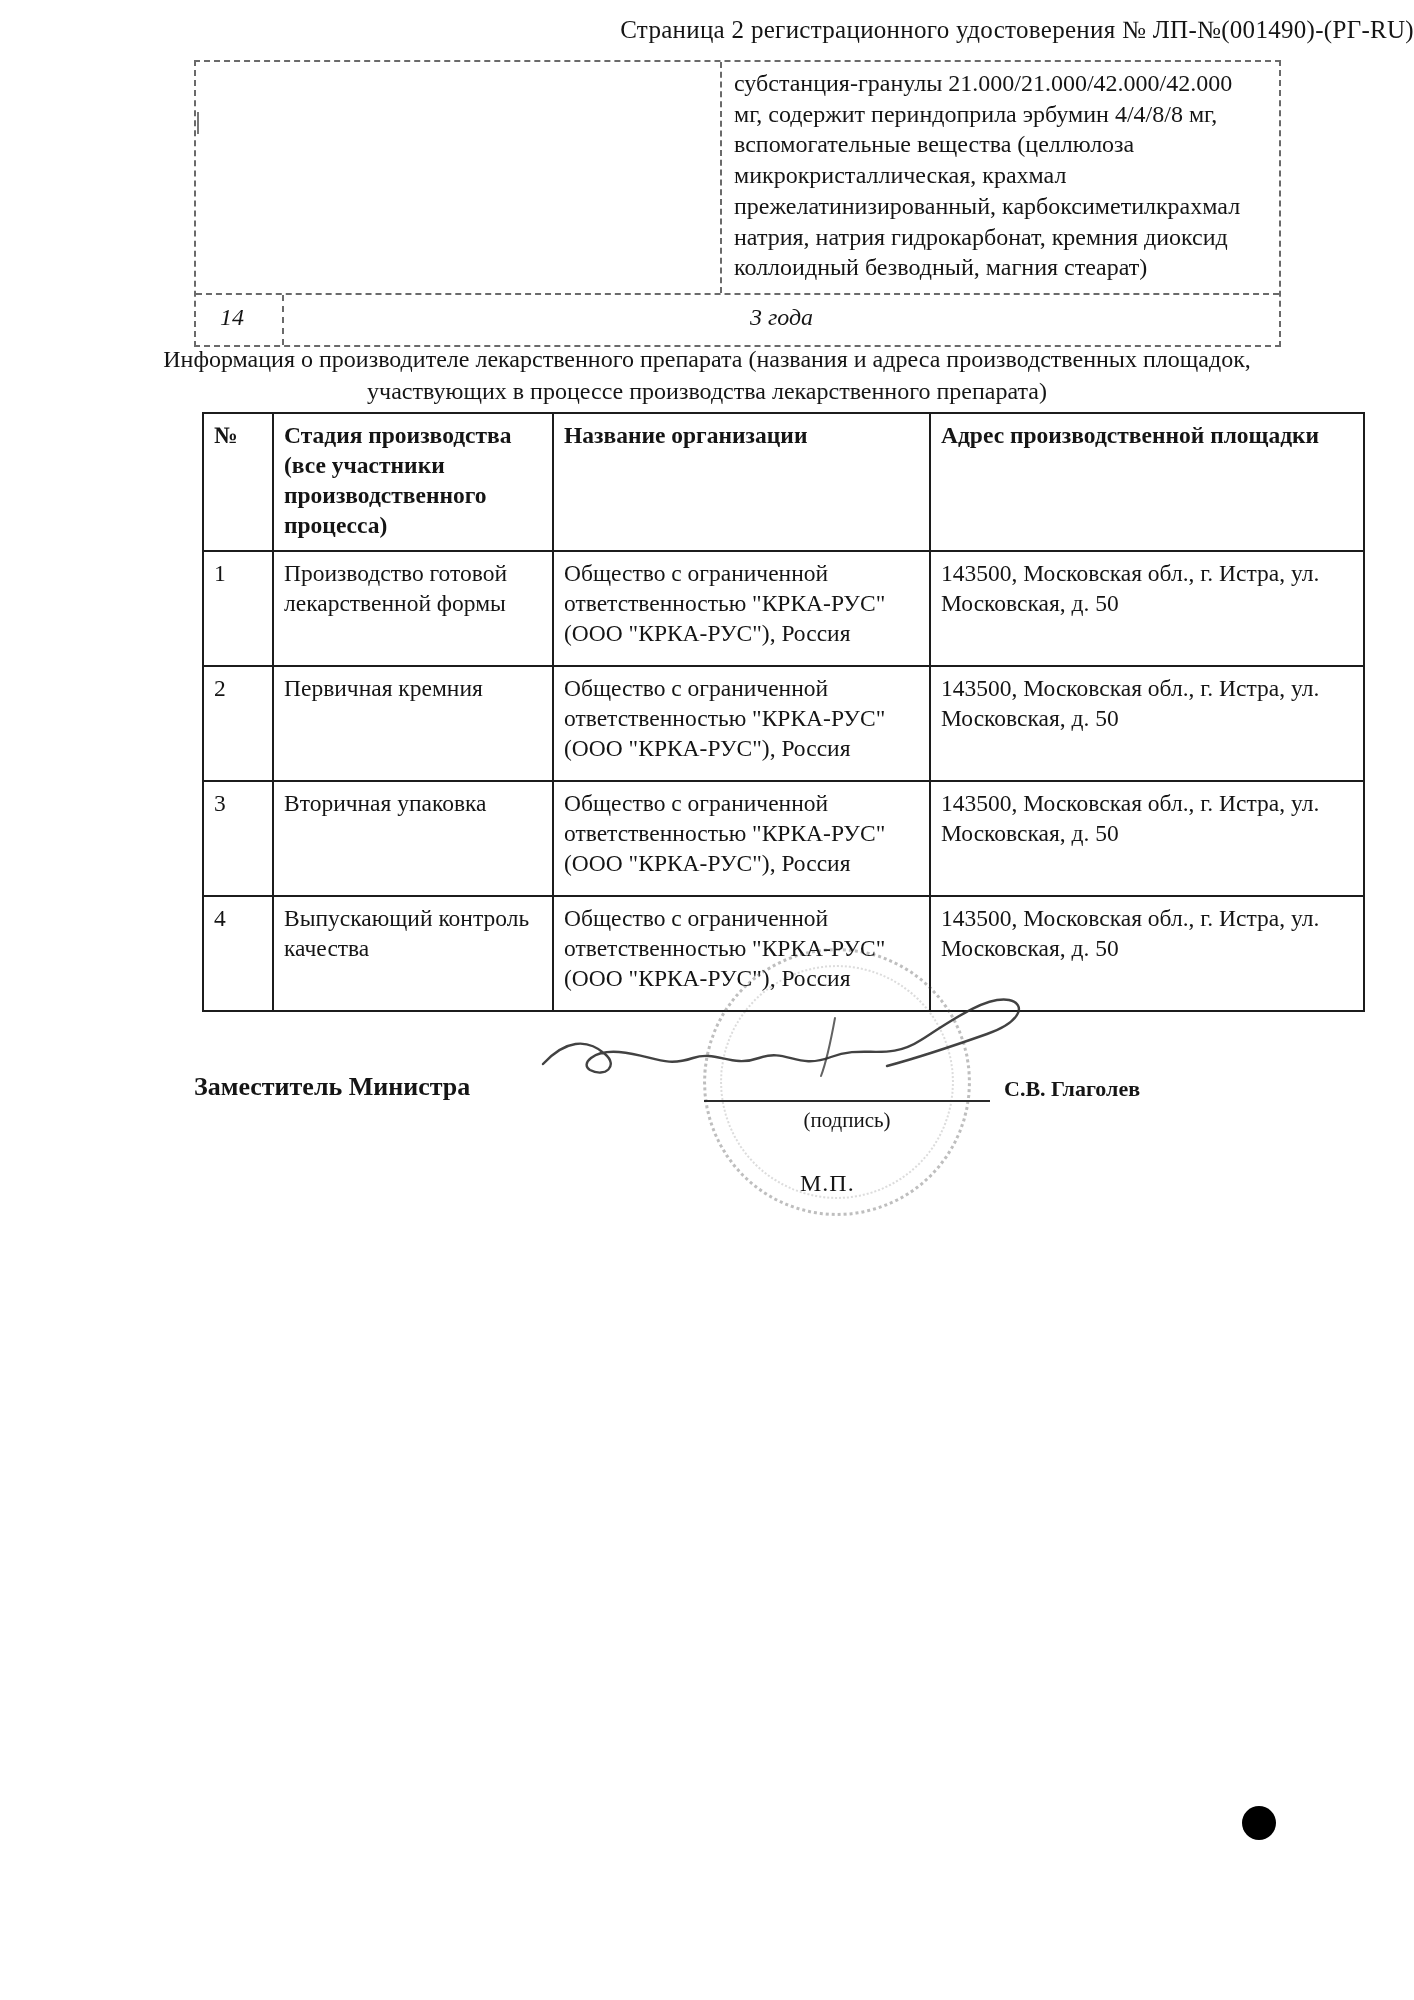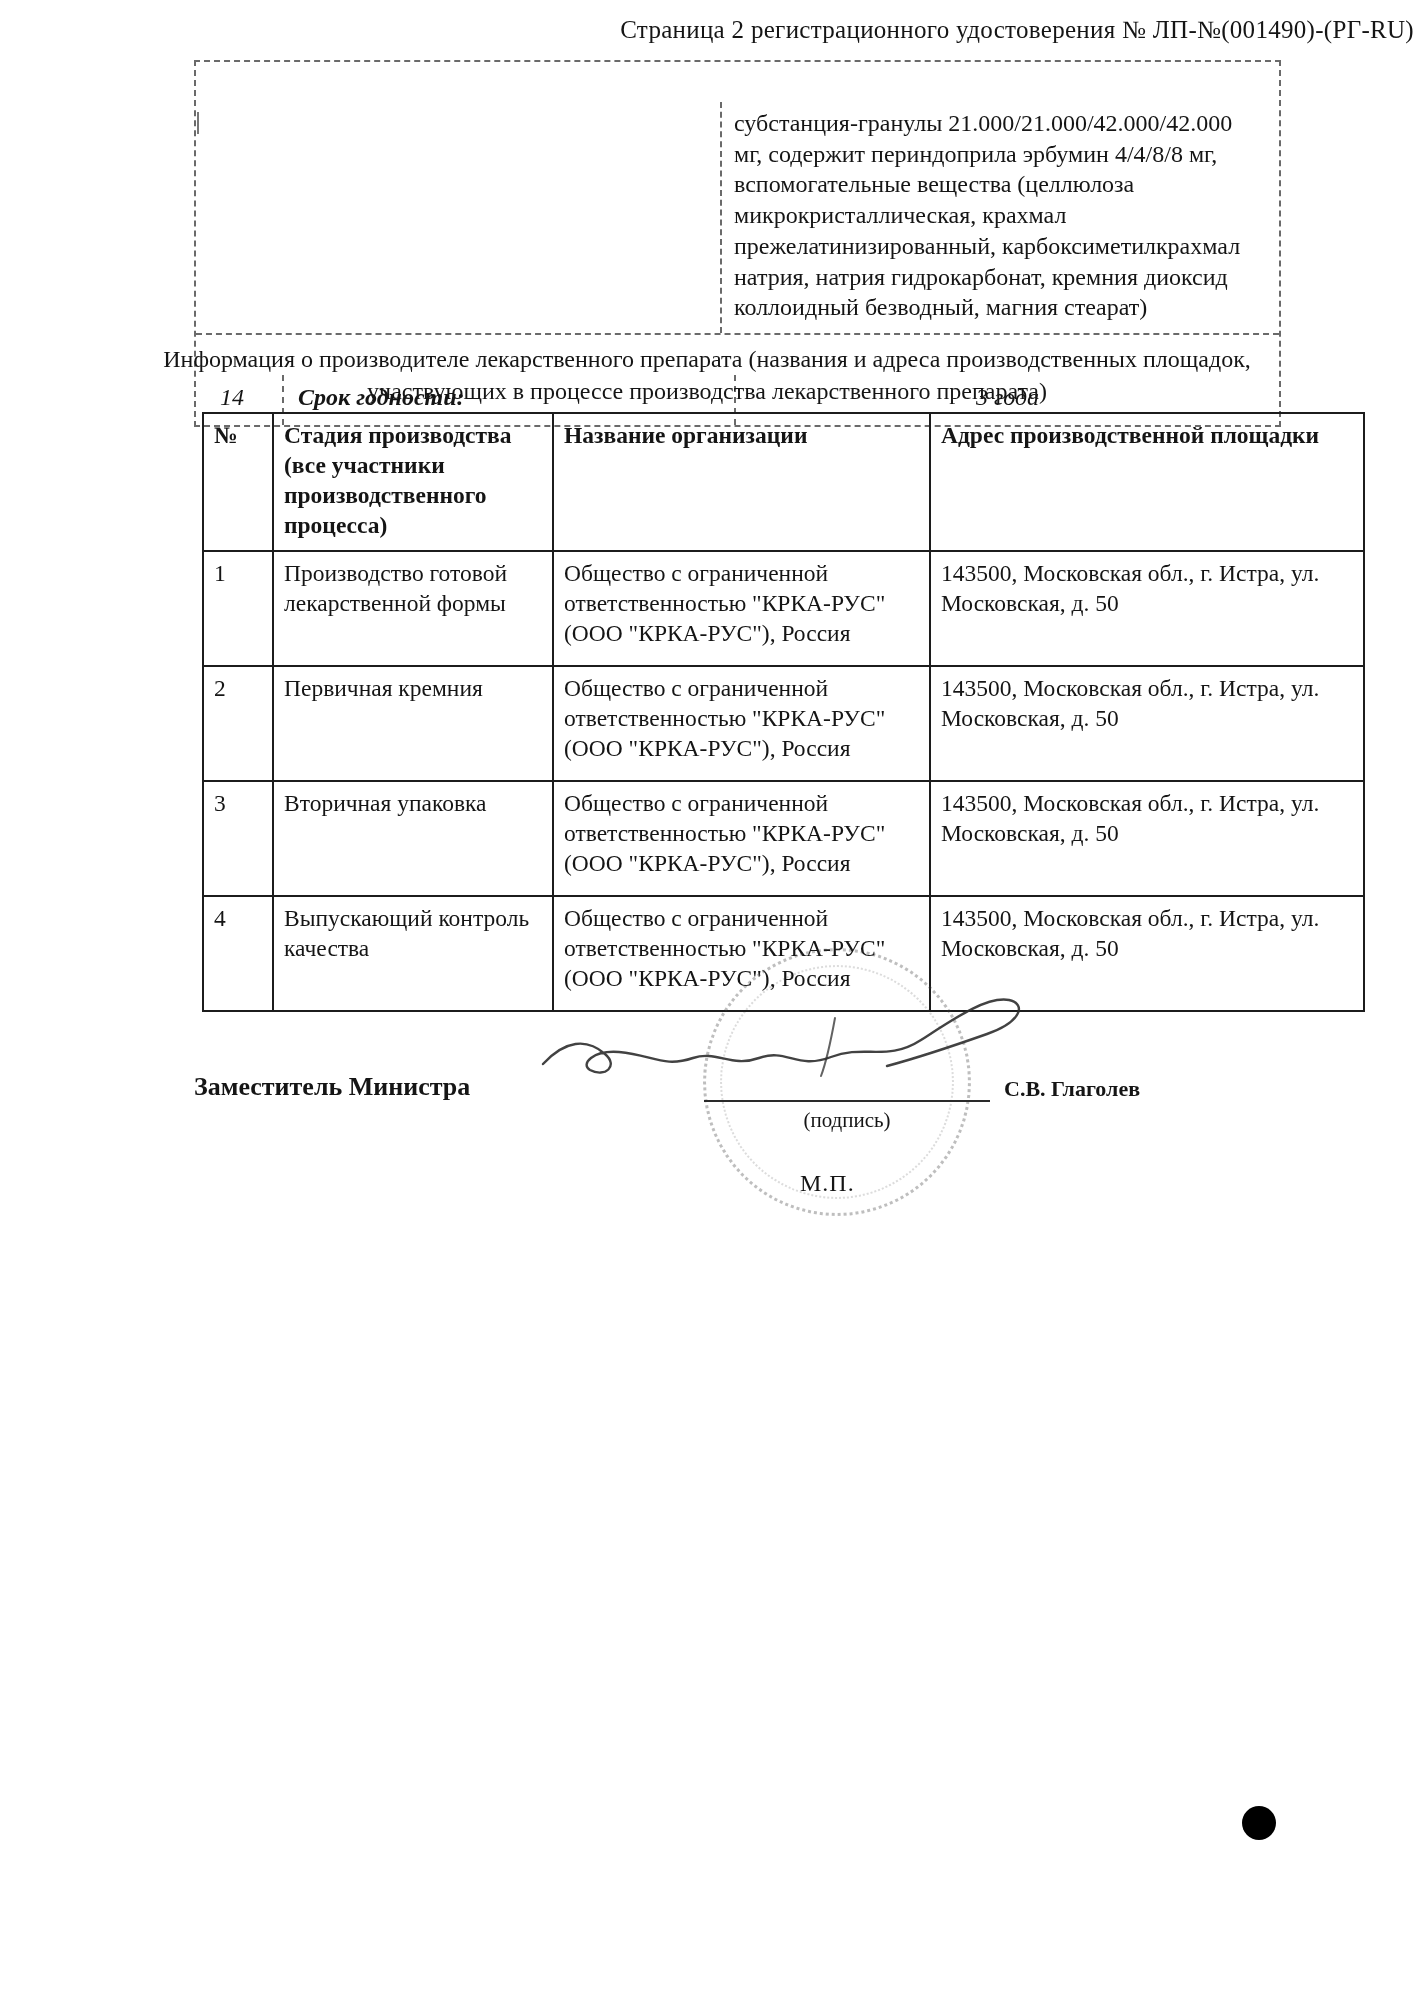--- a/index.html
+++ b/index.html
@@ -14,21 +14,21 @@
   
   .doc-header{
     position:absolute;top:16px;left:0;width:100%;
     text-align:right;font-size:25px;letter-spacing:.3px;
   }
   
   .cont-table{
     position:absolute;left:194px;top:60px;width:1083px;
     border:2px dashed #6a6a6a;
   }
-  .cont-row{display:flex;margin-top:40px;}
+  .cont-row{display:flex;}
   .cont-top{border-bottom:2px dashed #6a6a6a;}
   .cont-cell-left{width:524px;border-right:2px dashed #6a6a6a;}
   .cont-cell-right{flex:1;padding:6px 14px 10px 12px;font-size:24px;line-height:1.28;}
   .cont-r14{min-height:50px;font-style:italic;}
   .c-num{width:62px;padding:9px 0 0 24px;border-right:2px dashed #6a6a6a;font-size:24px;}
   .c-label{width:436px;padding:9px 0 0 14px;border-right:2px dashed #6a6a6a;font-weight:bold;font-size:24px;}
   .c-value{flex:1;text-align:center;padding-top:9px;font-size:24px;}
   
   .mfr-intro{
     position:absolute;top:344px;left:50%;transform:translateX(-50%);
@@ -84,21 +84,20 @@
 
   <div class="scan-tick"></div>
 
   <div class="cont-table">
     <div class="cont-row cont-top">
       <div class="cont-cell-left"></div>
       <div class="cont-cell-right">субстанция-гранулы 21.000/21.000/42.000/42.000 мг, содержит периндоприла эрбумин 4/4/8/8 мг, вспомогательные вещества (целлюлоза микрокристаллическая, крахмал прежелатинизированный, карбоксиметилкрахмал натрия, натрия гидрокарбонат, кремния диоксид коллоидный безводный, магния стеарат)</div>
     </div>
     <div class="cont-row cont-r14">
       <div class="c-num">14</div>
-      <div class="c-label">Срок годности:</div>
       <div class="c-value">3 года</div>
     </div>
   </div>
 
   <div class="mfr-intro">Информация о производителе лекарственного препарата (названия и адреса производственных площадок, участвующих в процессе производства лекарственного препарата)</div>
 
   <table class="mfr-table">
     <thead>
       <tr>
         <th class="col-num">№</th>

